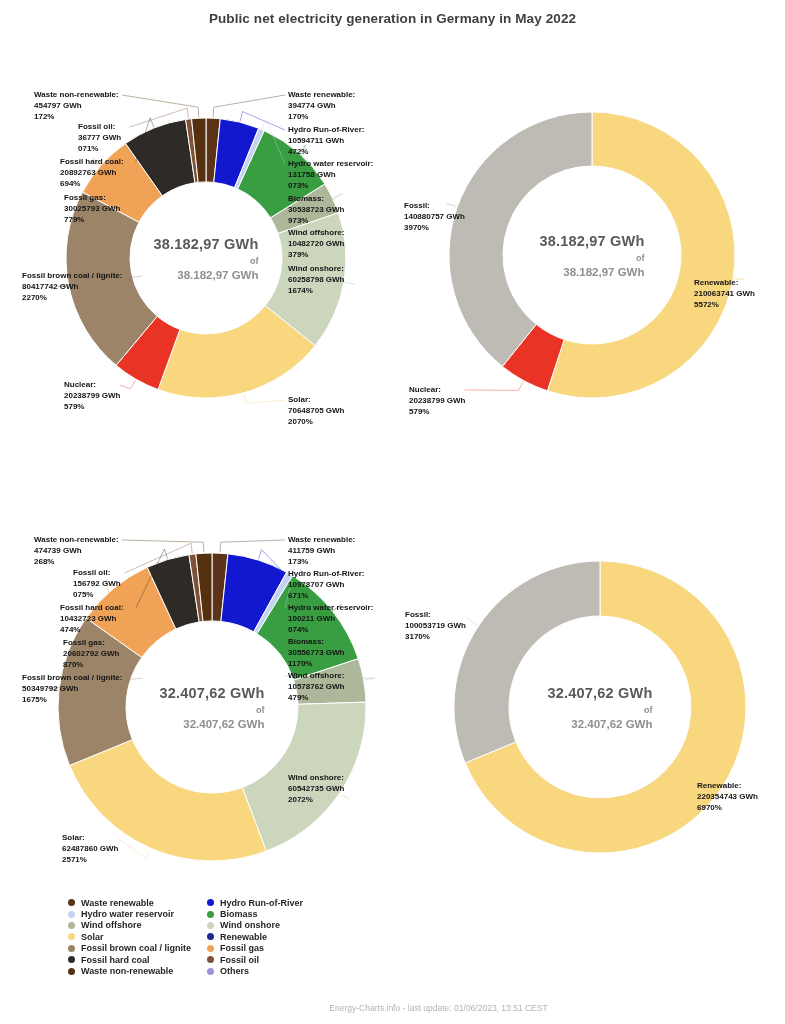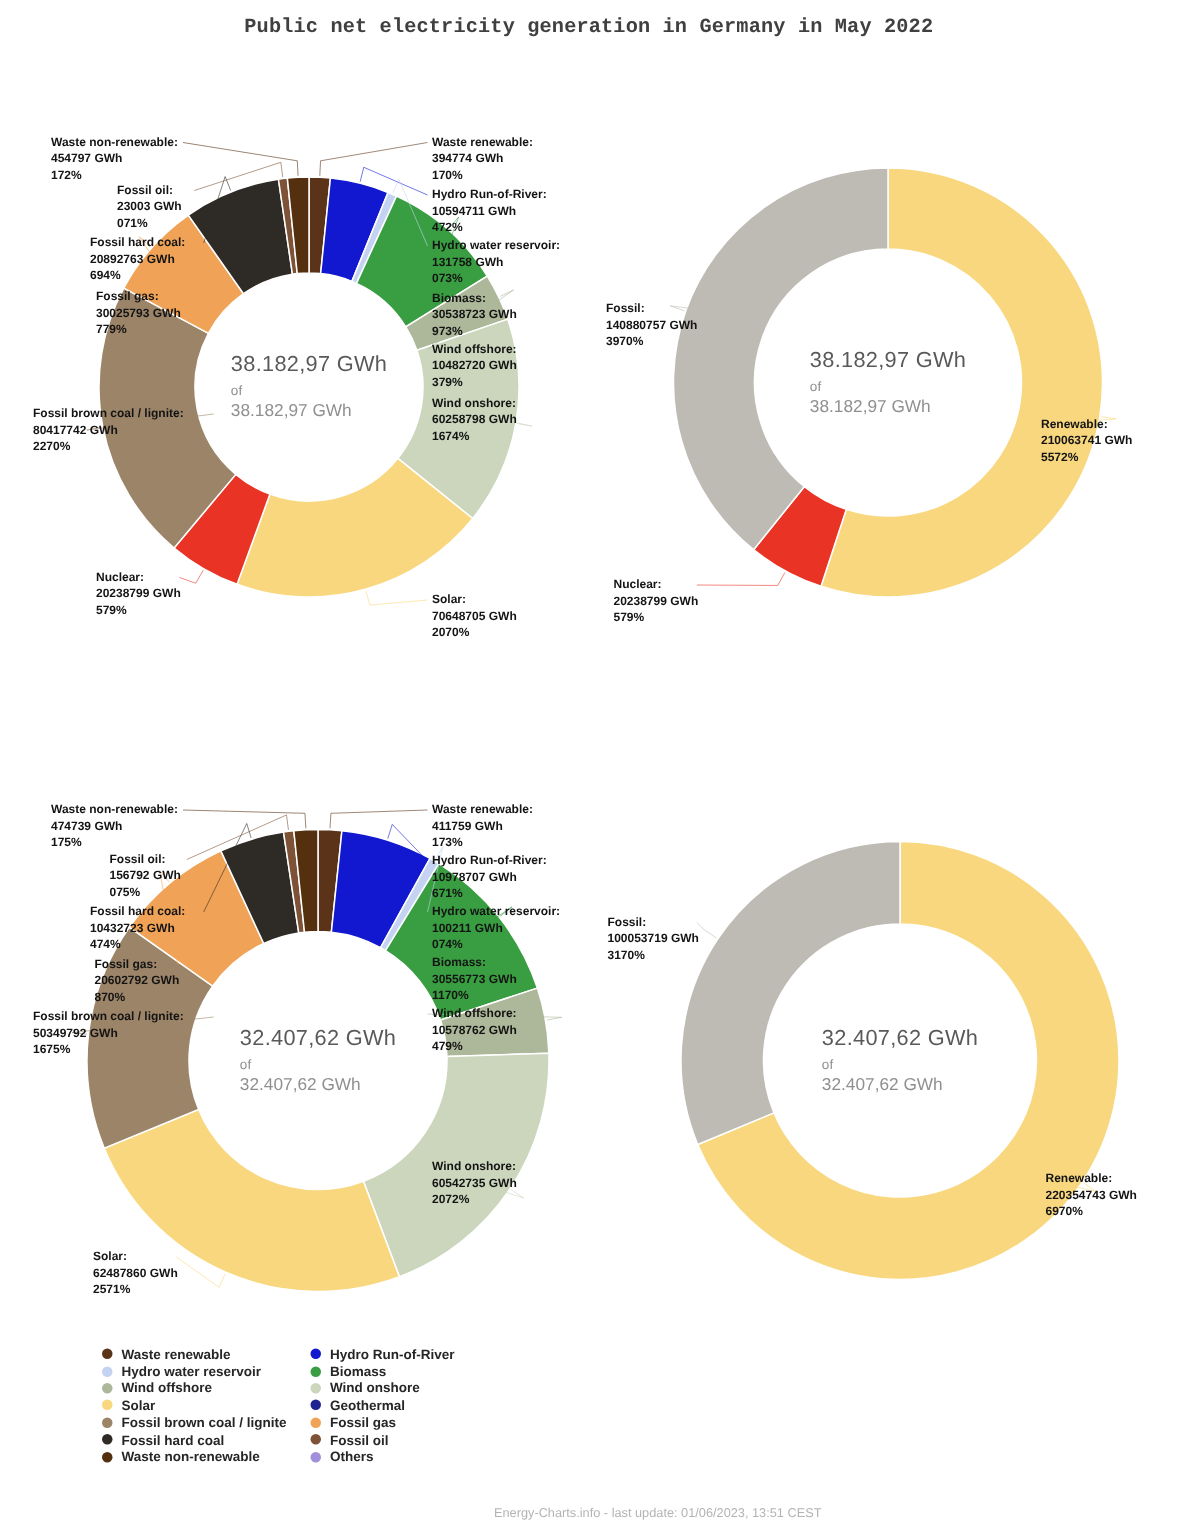--- a/index.html
+++ b/index.html
@@ -1,24 +1,24 @@
 <!DOCTYPE html>
 <html><head>
 <meta charset="utf-8">
 <style>
   html,body{margin:0;padding:0;background:#ffffff;}
   body{font-family:"Liberation Sans",sans-serif;}
   .canvas{position:relative;width:785px;height:1024px;background:#ffffff;overflow:hidden;margin:0 auto;}
-  .section-title{position:absolute;left:0;width:100%;text-align:center;font-size:13.5px;font-weight:600;color:#404040;letter-spacing:.1px;font-family:Liberation Mono, monospace;}
+  .section-title{position:absolute;left:0;width:100%;text-align:center;font-size:13.5px;font-weight:600;color:#404040;letter-spacing:.1px;}
   #title-2022{top:11px;}
   #title-2023{top:444px;}
   .donut-svg{position:absolute;left:0;top:0;pointer-events:none;}
   .donut-svg path.slice{pointer-events:auto;}
   .slice-label{position:absolute;font-size:8px;font-weight:700;color:#141414;line-height:11px;white-space:nowrap;z-index:5;}
-  .center-label{position:absolute;transform:translate(-50%,-50%);text-align:left;z-index:4;}
+  .center-label{position:absolute;transform:translate(-50%,-50%);text-align:right;z-index:4;font-weight:bold;}
   .center-label .big{font-size:14.5px;color:#595959;letter-spacing:.2px;}
   .center-label .of{font-size:9px;color:#8f8f8f;margin-top:4px;}
   .center-label .total{font-size:11.5px;color:#8f8f8f;margin-top:3px;}
   .legend-col{position:absolute;top:897px;}
   #legend-col-0{left:68px;}
   #legend-col-1{left:207px;text-align:center;}
   .legend-row{display:flex;align-items:center;height:11.4px;cursor:pointer;}
   .legend-dot{width:7px;height:7px;border-radius:50%;margin-right:6px;flex:0 0 auto;}
   .legend-text{font-size:9px;font-weight:700;color:#262626;white-space:nowrap;}
   .footer{position:absolute;top:1003px;left:0;width:100%;text-align:center;font-size:8.5px;color:#b3b3b3;padding-left:46px;}
@@ -155,21 +155,21 @@
         <div>30025793 GWh</div>
         <div>779%</div>
       </div>
       <div class="slice-label" style="left: 60px; top: 156px;">
         <div>Fossil hard coal:</div>
         <div>20892763 GWh</div>
         <div>694%</div>
       </div>
       <div class="slice-label" style="left: 78px; top: 121px;">
         <div>Fossil oil:</div>
-        <div>23003 GWh</div>
+        <div>36777 GWh</div>
         <div>071%</div>
       </div>
       <div class="slice-label" style="left: 34px; top: 89px;">
         <div>Waste non-renewable:</div>
         <div>454797 GWh</div>
         <div>172%</div>
       </div>
       <div class="center-label" style="left: 206px; top: 258px;">
         <div class="big">38.182,97 GWh</div>
         <div class="of">of</div>
@@ -246,21 +246,21 @@
         <div>474%</div>
       </div>
       <div class="slice-label" style="left: 73px; top: 567px;">
         <div>Fossil oil:</div>
         <div>156792 GWh</div>
         <div>075%</div>
       </div>
       <div class="slice-label" style="left: 34px; top: 534px;">
         <div>Waste non-renewable:</div>
         <div>474739 GWh</div>
-        <div>175%</div>
+        <div>268%</div>
       </div>
       <div class="center-label" style="left: 212px; top: 707px;">
         <div class="big">32.407,62 GWh</div>
         <div class="of">of</div>
         <div class="total">32.407,62 GWh</div>
       </div>
       <div class="slice-label" style="left: 697px; top: 780px;">
         <div>Renewable:</div>
         <div>220354743 GWh</div>
         <div>6970%</div>
@@ -315,21 +315,21 @@
         <div class="legend-row">
           <span class="legend-dot" style="background: rgb(57, 158, 65);"></span>
           <span class="legend-text">Biomass</span>
         </div>
         <div class="legend-row">
           <span class="legend-dot" style="background: rgb(203, 214, 189);"></span>
           <span class="legend-text">Wind onshore</span>
         </div>
         <div class="legend-row">
           <span class="legend-dot" style="background: rgb(31, 36, 144);"></span>
-          <span class="legend-text">Geothermal</span>
+          <span class="legend-text">Renewable</span>
         </div>
         <div class="legend-row">
           <span class="legend-dot" style="background: rgb(240, 163, 87);"></span>
           <span class="legend-text">Fossil gas</span>
         </div>
         <div class="legend-row">
           <span class="legend-dot" style="background: rgb(125, 82, 55);"></span>
           <span class="legend-text">Fossil oil</span>
         </div>
         <div class="legend-row">

